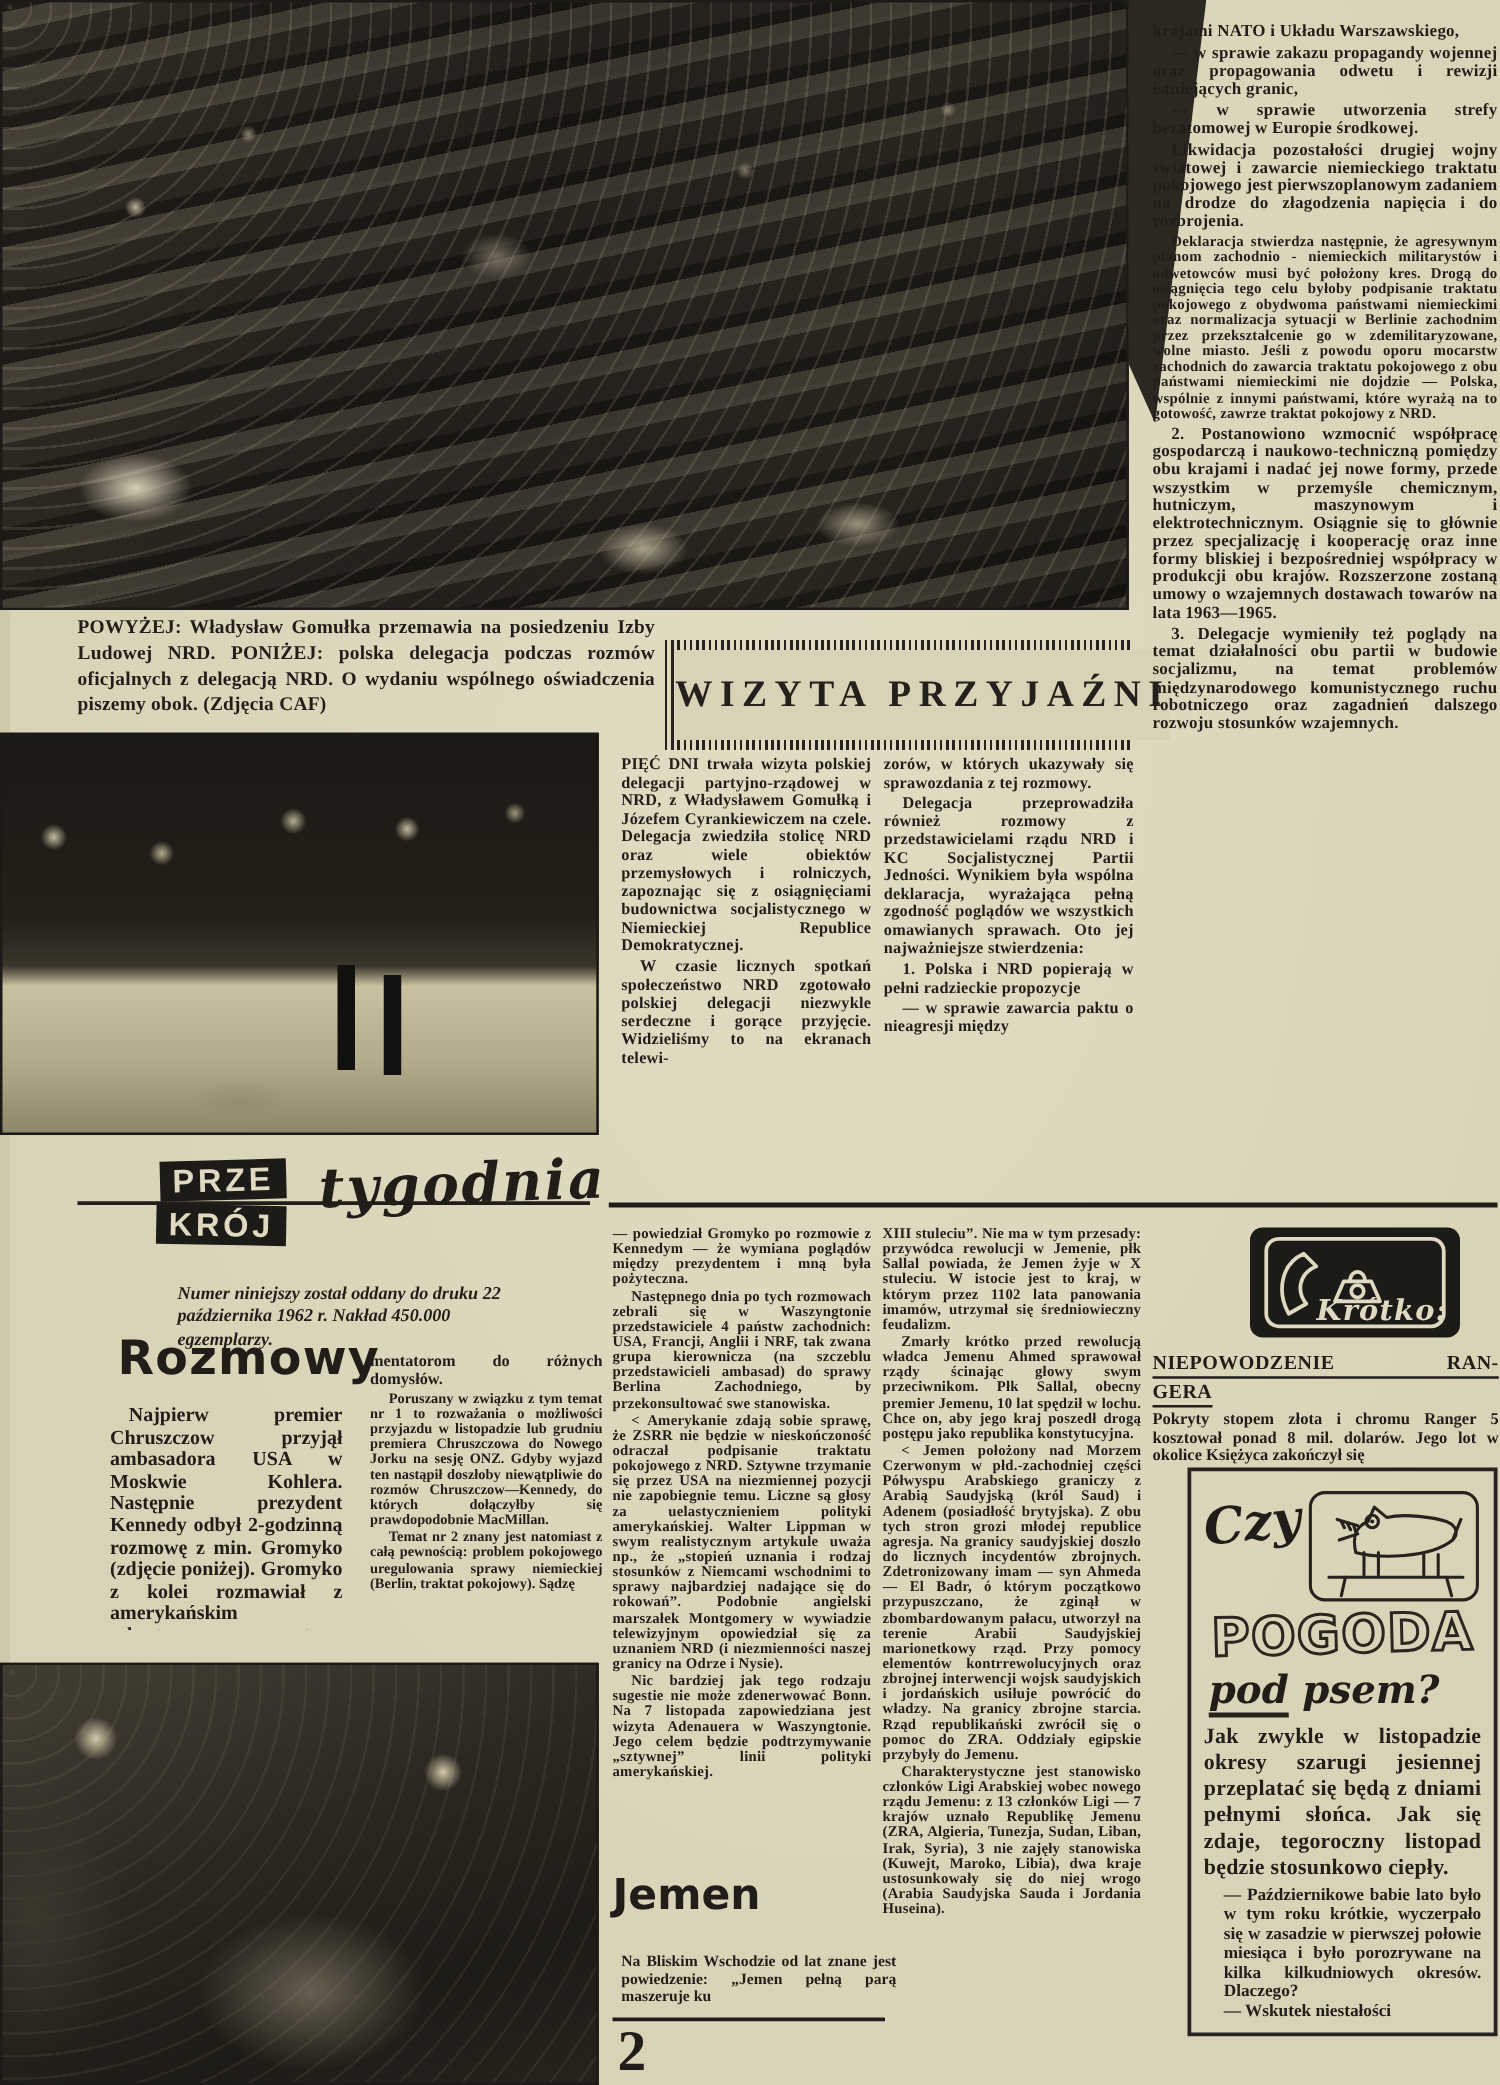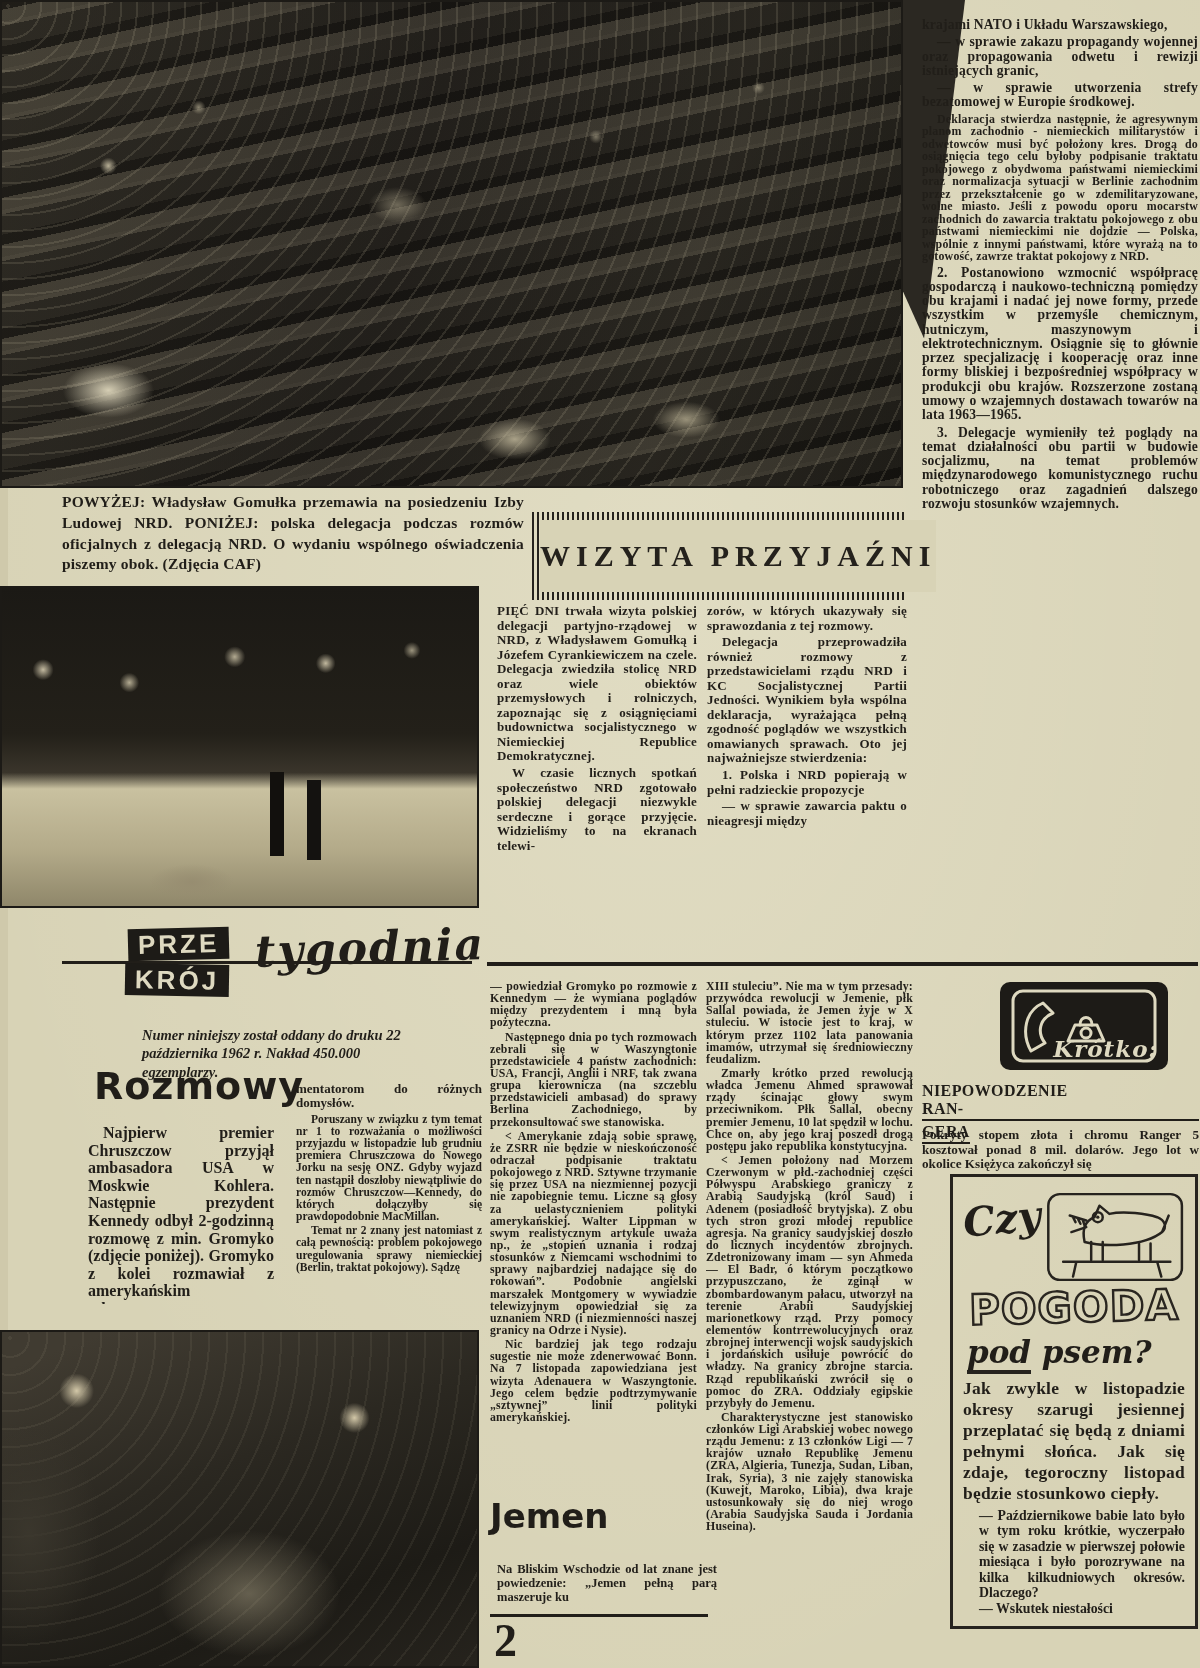--- a/index.html
+++ b/index.html
@@ -95,21 +95,21 @@
   #bottom-rule{left:490px;top:1614px;width:218px;height:3px;}
   #page-num{left:494px;top:1614px;font-size:46px;font-weight:bold;}
 
   #main-rule{left:487px;top:962px;width:711px;height:4px;}
 
   #krotko-box{left:1000px;top:982px;width:168px;height:88px;background:#1d1b17;border-radius:10px;
     display:flex;align-items:center;justify-content:center;}
   #krotko-label{position:absolute;right:10px;bottom:8px;color:#ded9c0;font-size:23px;letter-spacing:1px;}
 
   #ranger-h{left:922px;top:1082px;width:277px;font-weight:bold;font-size:16px;letter-spacing:.4px;}
-  #ranger-h .l1{display:flex;justify-content:space-between;border-bottom:2px solid #211e19;padding-bottom:1px;flex-direction:column;}
+  #ranger-h .l1{display:flex;justify-content:space-between;border-bottom:2px solid #211e19;padding-bottom:1px;}
   #ranger-h .l2{display:inline-block;border-bottom:2px solid #211e19;margin-top:2px;padding-bottom:1px;}
   #ranger-p{left:922px;top:1128px;width:277px;font-size:13.2px;line-height:1.1;font-weight:bold;}
 
   #pogoda-box{left:950px;top:1174px;width:248px;border:3px solid #26231e;background:rgba(0,0,0,0);
     padding:8px 10px 10px 10px;box-sizing:border-box;}
   #pogoda-top{display:flex;align-items:flex-start;}
   #czy{font-size:40px;line-height:1;margin:14px 4px 0 0;transform:rotate(-6deg);}
   #pogoda-title{font-family:"DejaVu Sans",sans-serif;font-weight:bold;font-size:42px;letter-spacing:1px;
     color:rgba(0,0,0,0);-webkit-text-stroke:2.4px #2a2620;text-align:center;margin-top:-6px;transform:rotate(-1.5deg);}
   #pod-psem{font-size:31px;margin:2px 0 8px 4px;}
@@ -145,20 +145,21 @@
     <p>zorów, w których ukazywały się sprawozdania z tej rozmowy.</p>
     <p class="ind">Delegacja przeprowadziła również rozmowy z przedstawicielami rządu NRD i KC Socjalistycznej Partii Jedności. Wynikiem była wspólna deklaracja, wyrażająca pełną zgodność poglądów we wszystkich omawianych sprawach. Oto jej najważniejsze stwierdzenia:</p>
     <p class="ind">1. Polska i NRD popierają w pełni radzieckie propozycje</p>
     <p class="ind">— w sprawie zawarcia paktu o nieagresji między</p>
   </div>
 
   <div class="abs bodycol just" id="right-col">
     <p>krajami NATO i Układu Warszawskiego,</p>
     <p class="ind">— w sprawie zakazu propagandy wojennej oraz propagowania odwetu i rewizji istniejących granic,</p>
     <p class="ind">— w sprawie utworzenia strefy bezatomowej w Europie środkowej.</p>
+    <p class="ind">Likwidacja pozostałości drugiej wojny światowej i zawarcie niemieckiego traktatu pokojowego jest pierwszoplanowym zadaniem na drodze do złagodzenia napięcia i do rozbrojenia.</p>
     <p class="ind small">Deklaracja stwierdza następnie, że agresywnym planom zachodnio - niemieckich militarystów i odwetowców musi być położony kres. Drogą do osiągnięcia tego celu byłoby podpisanie traktatu pokojowego z obydwoma państwami niemieckimi oraz normalizacja sytuacji w Berlinie zachodnim przez przekształcenie go w zdemilitaryzowane, wolne miasto. Jeśli z powodu oporu mocarstw zachodnich do zawarcia traktatu pokojowego z obu państwami niemieckimi nie dojdzie — Polska, wspólnie z innymi państwami, które wyrażą na to gotowość, zawrze traktat pokojowy z NRD.</p>
     <p class="ind">2. Postanowiono wzmocnić współpracę gospodarczą i naukowo-techniczną pomiędzy obu krajami i nadać jej nowe formy, przede wszystkim w przemyśle chemicznym, hutniczym, maszynowym i elektrotechnicznym. Osiągnie się to głównie przez specjalizację i kooperację oraz inne formy bliskiej i bezpośredniej współpracy w produkcji obu krajów. Rozszerzone zostaną umowy o wzajemnych dostawach towarów na lata 1963—1965.</p>
     <p class="ind">3. Delegacje wymieniły też poglądy na temat działalności obu partii w budowie socjalizmu, na temat problemów międzynarodowego komunistycznego ruchu robotniczego oraz zagadnień dalszego rozwoju stosunków wzajemnych.</p>
   </div>
 
   <div class="rule" id="mast-line"></div>
   <div class="logo-box" id="logo-top">PRZE</div>
   <div class="logo-box" id="logo-bottom">KRÓJ</div>
   <div class="abs script" id="tygodnia">tygodnia</div>
   <div class="abs" id="print-note">Numer niniejszy został oddany do druku 22 października 1962 r. Nakład 450.000 egzemplarzy.</div>

